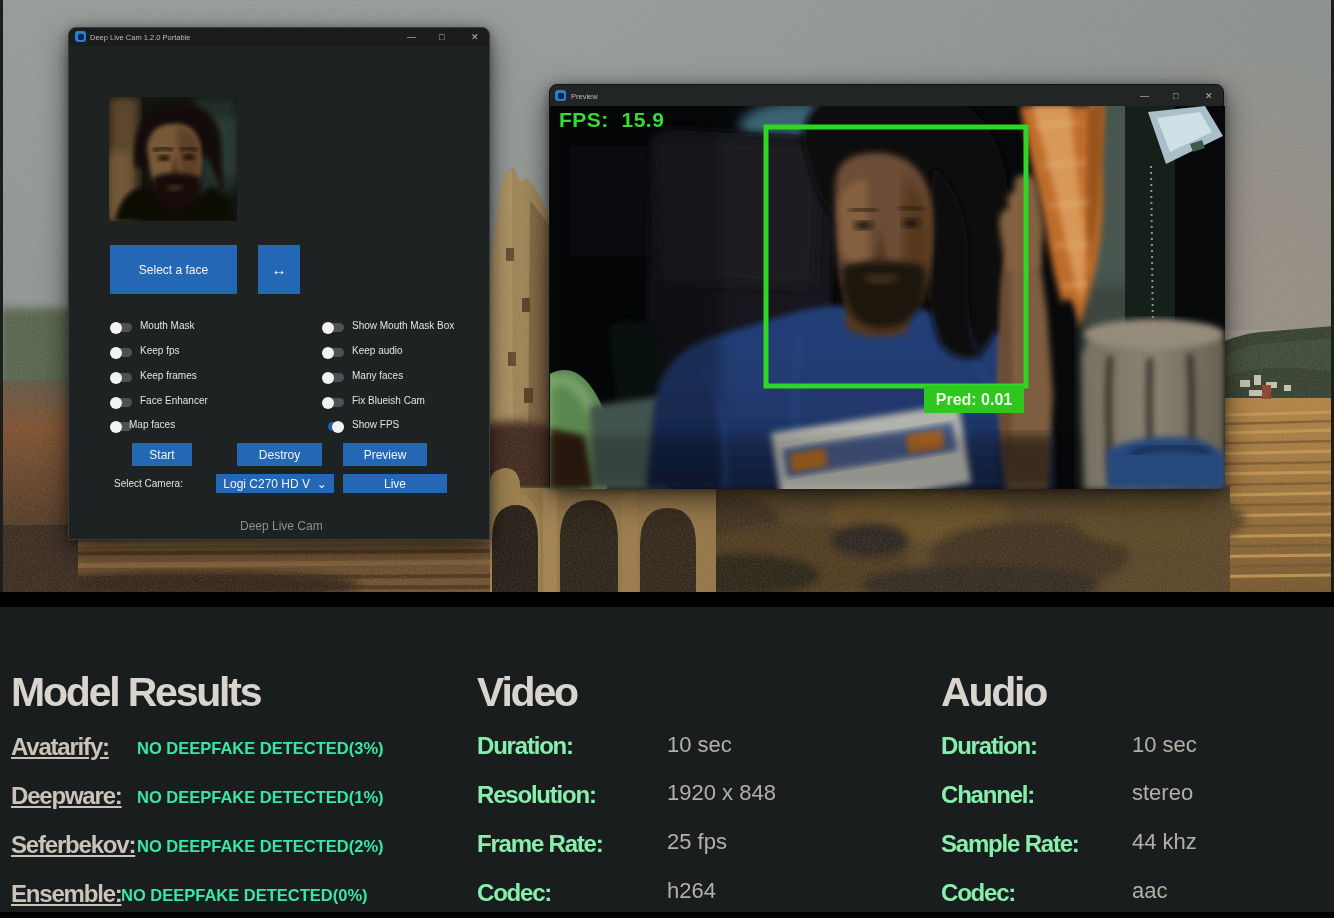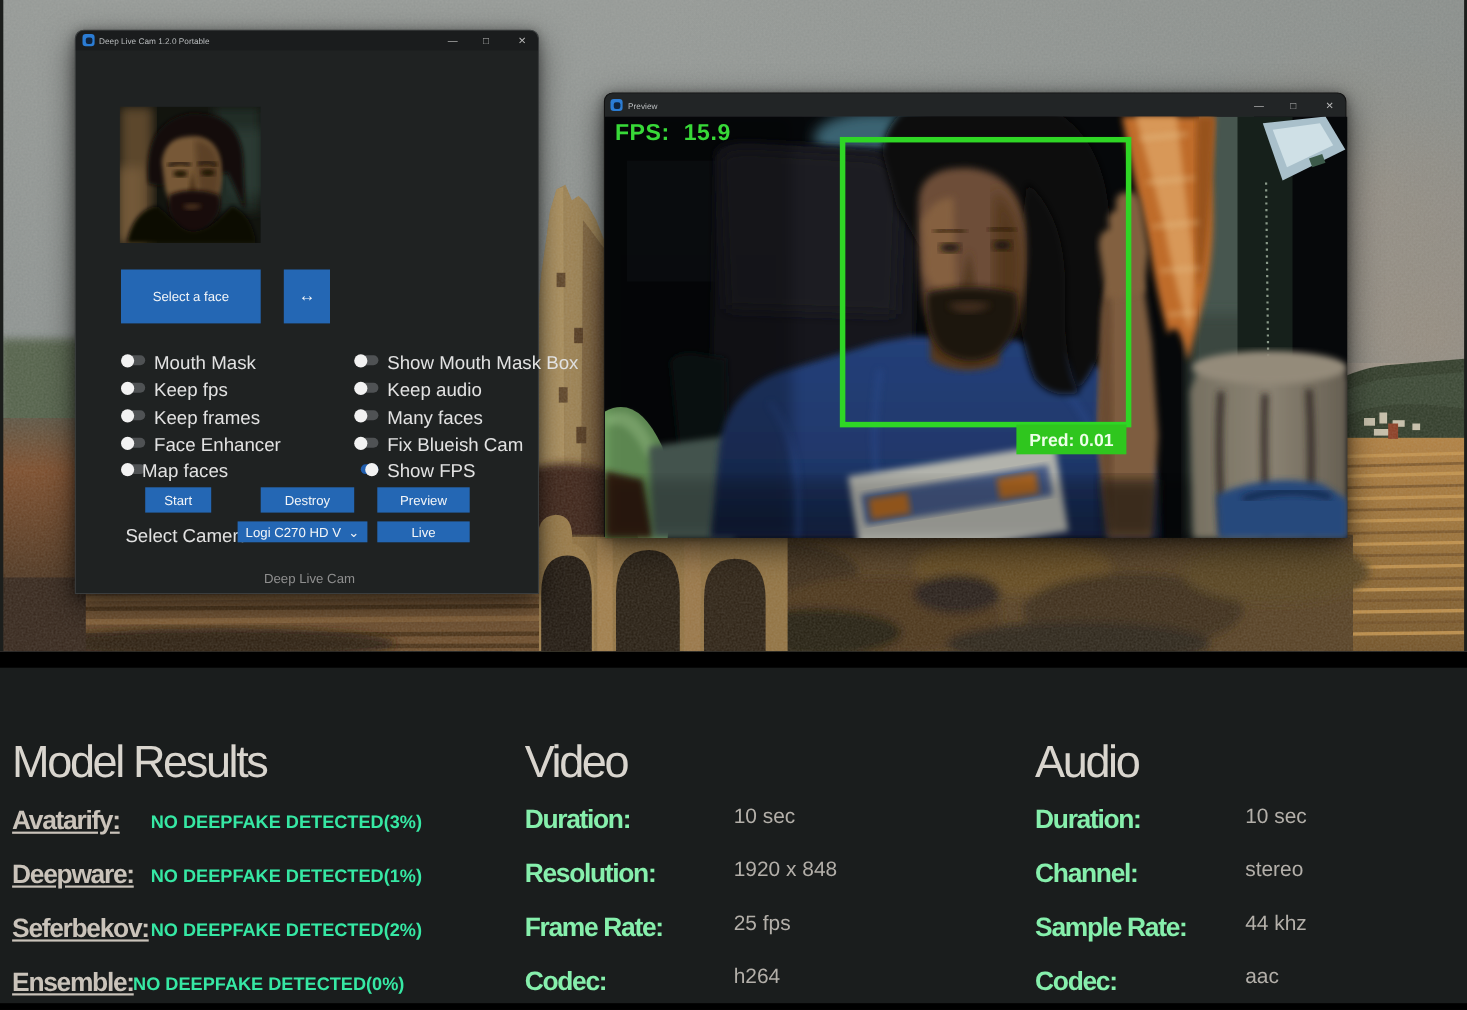--- a/index.html
+++ b/index.html
@@ -1,42 +1,42 @@
 <!DOCTYPE html>
 <html><head>
 <meta charset="utf-8">
 <style>
   * { margin:0; padding:0; box-sizing:border-box; }
   html,body { width:1334px; height:918px; background:#000; font-family:"Liberation Sans",sans-serif; overflow:hidden; }
   #stage { position:relative; width:1334px; height:918px; background:#000; }
-  #desktop { position:absolute; top:0; left:0; width:1334px; height:592px; background:#a3a3a3; overflow:hidden; }
+  #desktop { position:absolute; top:0; left:0; width:1334px; height:592px; background:#0c4a6e; overflow:hidden; }
   #panel { position:absolute; top:607px; left:0; width:1334px; height:305px; background:#1a1d1d; }
   .abs { position:absolute; }
   
-  .hd { font-size:41px; font-weight:normal; color:#d9d5ce; letter-spacing:-2.2px; }
+  .hd { font-size:41px; font-weight:bold; color:#d9d5ce; letter-spacing:-2.2px; }
   .mlabel { font-size:24px; font-weight:bold; color:#cac3ba; text-decoration:underline; letter-spacing:-1.2px; }
   .green { font-size:16.5px; font-weight:bold; color:#36e8a4; }
   .vlabel { font-size:24px; font-weight:bold; color:#86efac; letter-spacing:-1.2px; }
-  .vval { font-size:19px; color:#b3afa9; }
+  .vval { font-size:22px; color:#b3afa9; }
   
   #win1 { position:absolute; left:68px; top:27px; width:422px; height:513px; background:#1f2222; border:1px solid #3a3d3e; border-radius:8px 8px 0 0; box-shadow:0 10px 28px rgba(0,0,0,0.55), 0 2px 10px rgba(0,0,0,0.35); }
   #win1 .tbar { position:absolute; left:0; top:0; width:100%; height:18px; background:#1a1c1d; border-radius:8px 8px 0 0; }
   #win2 { position:absolute; left:549px; top:84px; width:675px; height:404px; background:#222526; border:1px solid #111; border-radius:8px 8px 0 0; box-shadow:0 10px 30px rgba(0,0,0,0.6), 0 2px 10px rgba(0,0,0,0.4); }
   #win2 .tbar { position:absolute; left:0; top:0; width:100%; height:21px; background:#222526; border-radius:8px 8px 0 0; }
   .ticon { position:absolute; width:11px; height:11px; border-radius:3px; background:#2b7cd4; }
   .ticon:after { content:""; position:absolute; left:2.5px; top:2.5px; width:6px; height:6px; border-radius:2px; background:#10233c; }
   .ttext { position:absolute; font-size:7.5px; color:#b9bcbe; white-space:nowrap; }
   .wbtn { position:absolute; color:#b8b8b8; font-size:9px; }
   .btn { position:absolute; background:#2467b4; color:#f2f5f8; font-size:12px; display:flex; align-items:center; justify-content:center;text-align:right; }
   .tog { position:absolute; width:22px; height:11px; }
   .tog .track { position:absolute; left:6px; top:1px; width:16px; height:9px; border-radius:5px; background:#4f5254; }
   .tog .knob { position:absolute; left:0; top:0; width:12px; height:12px; border-radius:50%; background:#f2f2f2; }
   .tog.on .track { background:#1f5dae; }
   .tog.on .knob { left:10px; }
-  .tlabel { position:absolute; font-size:17px; color:#e2e2e2; white-space:nowrap; }
+  .tlabel { position:absolute; font-size:10px; color:#e2e2e2; white-space:nowrap; }
 </style>
 </head>
 <body>
 <div id="stage">
   <div id="desktop">
     <svg id="paint" width="1334" height="592" style="position:absolute;left:0;top:0">
       <defs>
         <linearGradient id="sky" x1="0" y1="0" x2="0" y2="1">
           <stop offset="0" stop-color="#949895"></stop>
           <stop offset="0.5" stop-color="#8d9290"></stop>
@@ -265,21 +265,21 @@
           <div class="track"></div>
           <div class="knob"></div>
         </div>
       <div class="tlabel" style="left:283px; top:391px;">Show FPS</div>
 
       <div class="btn" style="left:63px; top:415px; width:60px; height:23px;">Start</div>
       <div class="btn" style="left:168px; top:415px; width:85px; height:23px;">Destroy</div>
       <div class="btn" style="left:274px; top:415px; width:84px; height:23px;">Preview</div>
       <div class="tlabel" style="left:45px; top:450px;">Select Camera:</div>
       <div class="btn" style="left:147px; top:446px; width:118px; height:19px; font-size:12px;">Logi C270 HD V&nbsp;&nbsp;⌄</div>
-      <div class="btn" style="left:274px; top:446px; width:84px; height:19px; font-size:12px;">Live</div>
+      <div class="btn" style="left:274px; top:446px; width:104px; height:19px; font-size:12px;">Live</div>
       <div class="tlabel" style="left:171px; top:491px; color:#8f8f8f; font-size:12px;">Deep Live Cam</div>
     </div>
 
     <div id="win2">
       <div class="tbar"></div>
       <div class="ticon" style="left:5px; top:5px;"></div>
       <div class="ttext" style="left:21px; top:7px;">Preview</div>
       <div class="wbtn" style="left:590px; top:6px;">—</div>
       <div class="wbtn" style="left:623px; top:6px;">□</div>
       <div class="wbtn" style="left:655px; top:6px;">✕</div>

